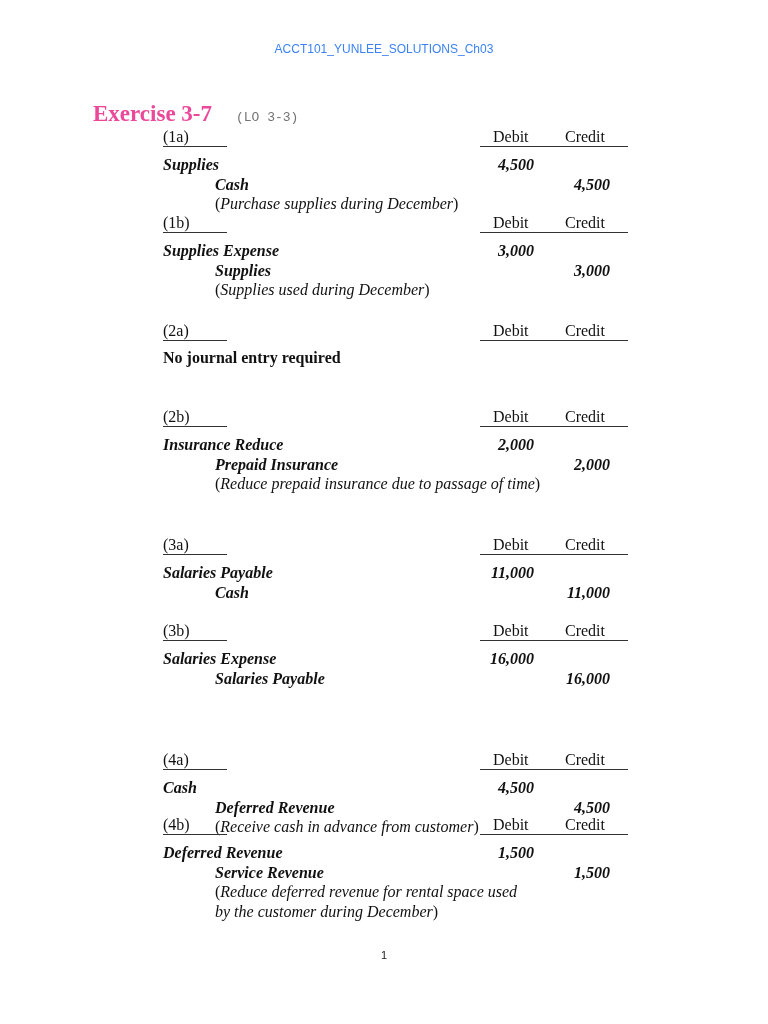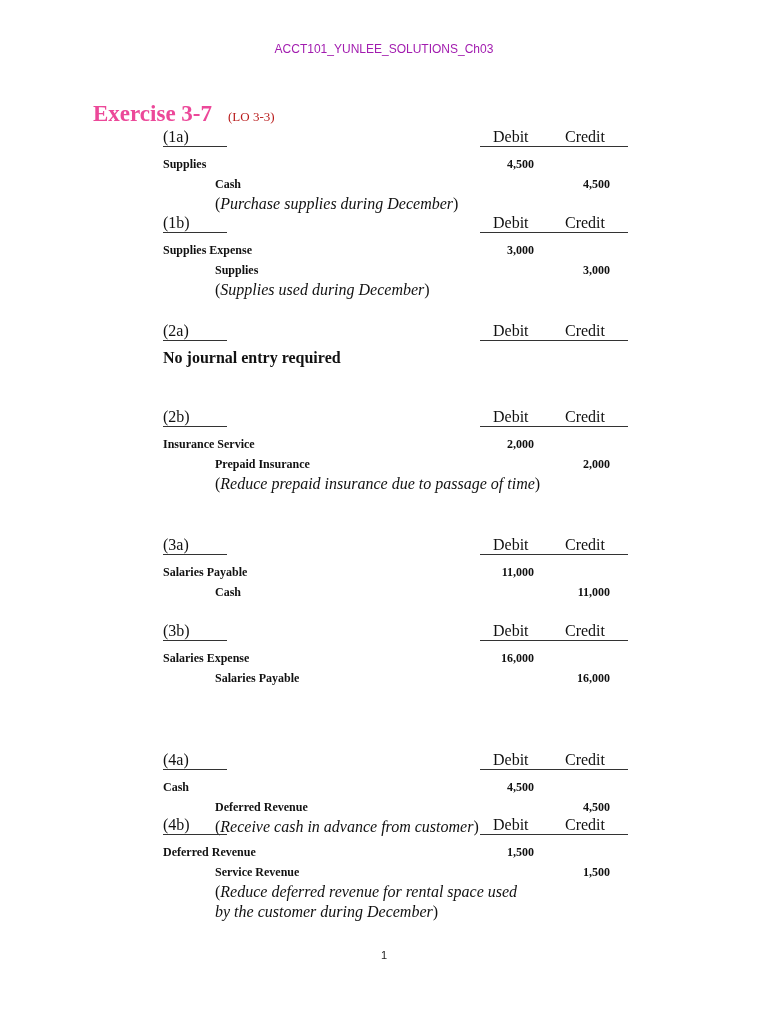--- a/index.html
+++ b/index.html
@@ -1,30 +1,30 @@
 <!DOCTYPE html>
 <html><head>
 <meta charset="utf-8">
 <style>
   html, body { margin:0; padding:0; background:#ffffff; }
   body { width:768px; height:1024px; position:relative; overflow:hidden;
          font-family:"Liberation Serif","DejaVu Serif",serif; color:#111; }
   .running-head { position:absolute; top:42px; left:0; width:768px; text-align:center;
-                  font-family:"Liberation Sans","DejaVu Sans",sans-serif; font-size:12px; color:#a21caf; }
+                  font-family:"Liberation Sans","DejaVu Sans",sans-serif; font-size:12px; color:#3b82f6; }
   .ex-title { position:absolute; top:101px; left:93px; white-space:nowrap; }
   .ex-title .main { font-size:23px; font-weight:bold; color:#ec4899; }
-  .ex-title .lo { font-family:Liberation Serif, serif; font-size:13px; color:#b91c1c; margin-left:12px; }
+  .ex-title .lo { font-family:Liberation Mono, monospace; font-size:13px; color:#737373; margin-left:20px; }
 
   .entry { position:absolute; left:163px; width:465px; }
   .hdr { position:relative; height:19px; font-size:16px; }
   .hdr .lbl { position:absolute; left:0; top:0; width:64px; border-bottom:1.5px solid #333; height:18px; line-height:18px; }
   .hdr .cols { position:absolute; left:317px; top:0; width:148px; border-bottom:1.5px solid #333; height:18px; line-height:18px; }
   .hdr .cols .d { position:absolute; left:13px; }
   .hdr .cols .c { position:absolute; left:85px; }
-  .line { position:relative; height:19.5px; line-height:19.5px; font-size:12px; white-space:nowrap; }
+  .line { position:relative; height:19.5px; line-height:19.5px; font-size:16px; white-space:nowrap;font-style:italic; }
   .line .acct { font-weight:bold; position:absolute; left:0; }
   .line .acct.cr { left:52px; }
   .line .amt { font-weight:bold; position:absolute; text-align:right; width:80px; }
   .line .amt.debit { left:291px; }
   .line .amt.credit { left:367px; }
   .memo { position:relative; left:52px; width:340px; font-size:16px; line-height:19.5px; }
   .memo i { font-style:italic; }
   .noentry { font-weight:bold; font-size:16px; margin-top:8px; }
   .page-num { position:absolute; top:949px; left:0; width:768px; text-align:center;
               font-family:"Liberation Sans","DejaVu Sans",sans-serif; font-size:11px; color:#222; }
@@ -90,21 +90,21 @@
 
 <div class="entry" style="top:408px;">
   <div class="hdr">
     <div class="lbl">(2b)</div>
     <div class="cols">
       <span class="d">Debit</span>
       <span class="c">Credit</span>
     </div>
   </div>
   <div class="line" style="margin-top:8px;">
-    <span class="acct">Insurance Service</span>
+    <span class="acct">Insurance Reduce</span>
     <span class="amt debit">2,000</span>
   </div>
   <div class="line">
     <span class="acct cr">Prepaid Insurance</span>
     <span class="amt credit">2,000</span>
   </div>
   <div class="memo" style="width:335px;"><span>(</span><i>Reduce prepaid insurance due to passage of time</i><span>)</span></div>
 </div>
 
 <div class="entry" style="top:536px;">

